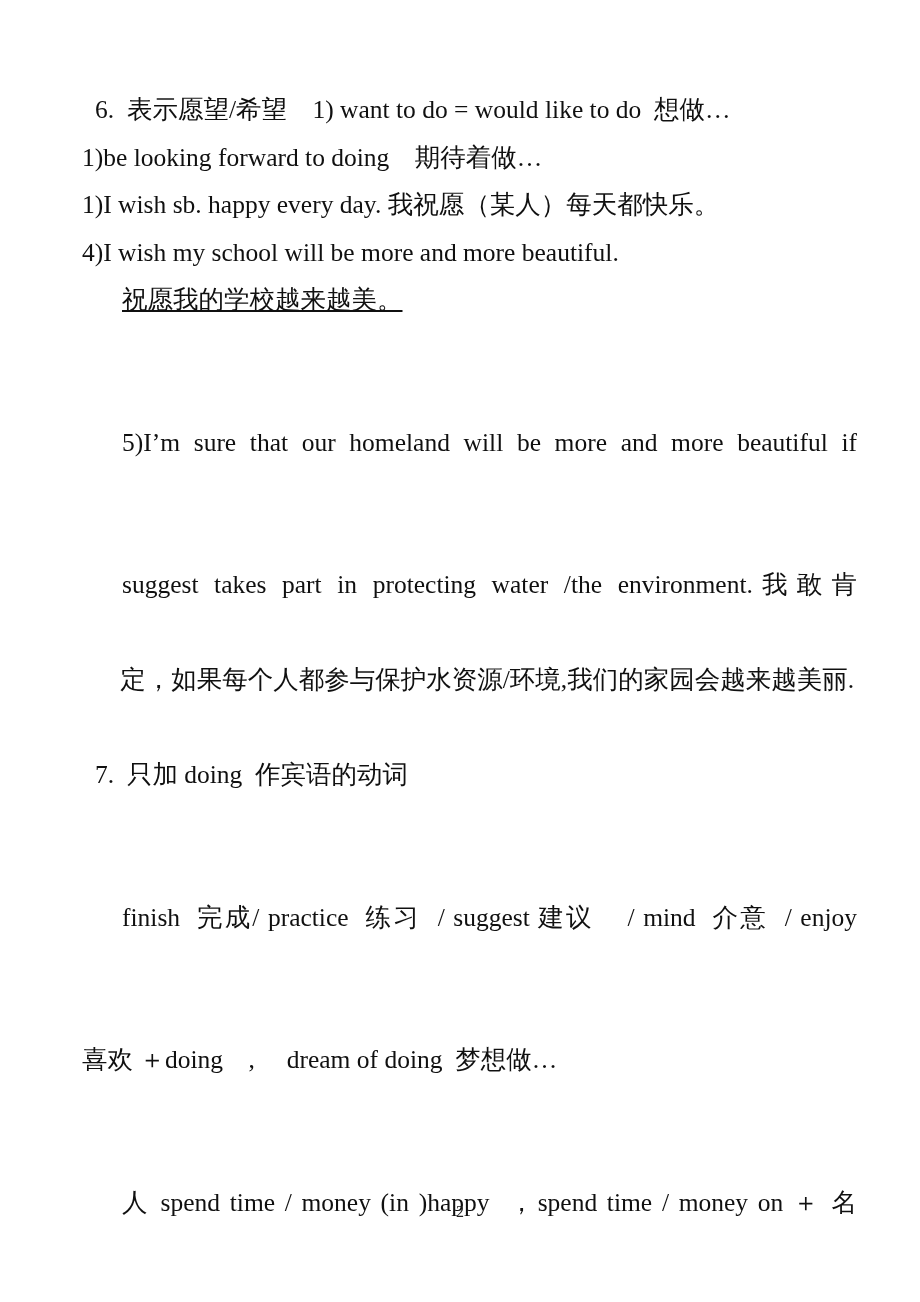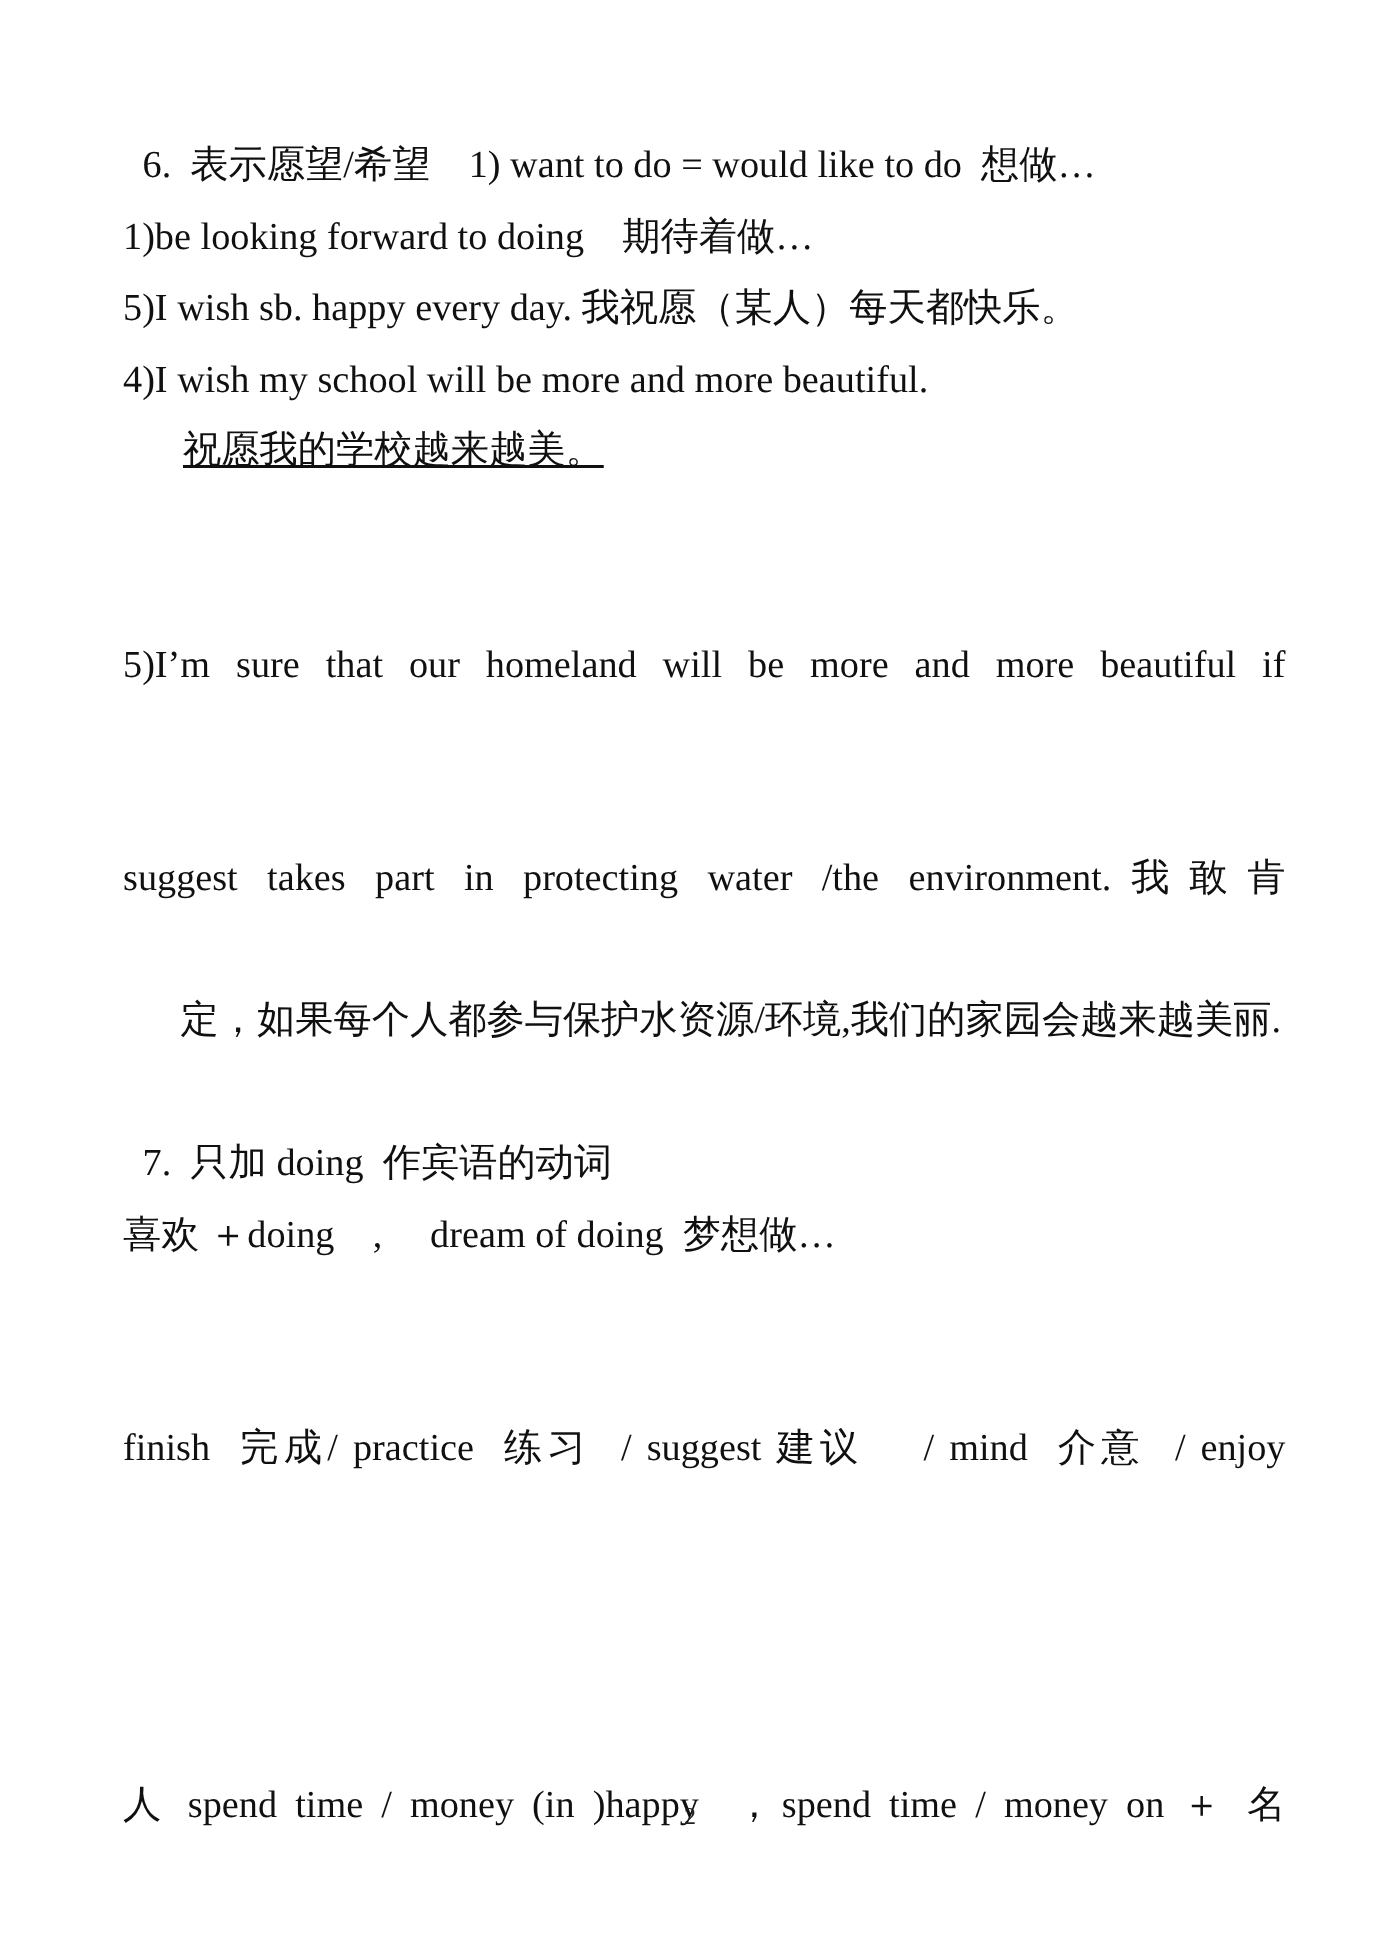--- a/index.html
+++ b/index.html
@@ -30,20 +30,21 @@
     color: #101010;
   }
   
   .ind-1 { text-indent: 13px; }
   .ind-2 { text-indent: 40px; text-decoration: underline; }
   .spread {
     
     display: block;
     text-align: justify;
     text-align-last: justify;
+    margin-left: 40px;
   }
   .page-number {
     position: absolute;
     left: 0;
     right: 0;
     top: 1203px;
     text-align: center;
     font-size: 16px;
     line-height: 18px;
     color: #202020;
@@ -52,35 +53,35 @@
 </style>
 </head>
 <body>
 
 <div class="page">
 
   <div class="content">
 
     <div class="ln ind-1">6.  表示愿望/希望    1) want to do = would like to do  想做…</div>
     <div class="ln">1)be looking forward to doing    期待着做…</div>
-    <div class="ln">5)I wish sb. happy every day. 我祝愿（某人）每天都快乐。</div>
+    <div class="ln">1)I wish sb. happy every day. 我祝愿（某人）每天都快乐。</div>
     <div class="ln">4)I wish my school will be more and more beautiful.</div>
     <div class="ln ind-2">祝愿我的学校越来越美。</div>
 
     <div class="ln">
       <span class="spread">5)I’m sure that our homeland will be more and more beautiful if</span>
       <span class="spread"><span>suggest takes part in protecting water /the environment.</span><span>我敢肯</span></span>
       <span>定，如果每个人都参与保护水资源/环境,我们的家园会越来越美丽.</span>
     </div>
 
     <div class="ln ind-1">7.  只加 doing  作宾语的动词</div>
-    <div class="ln">喜欢 ＋doing    ,     dream of doing  梦想做…</div>
     <div class="ln">
       <span class="spread">finish  完成/ practice  练习  / suggest 建议    / mind  介意  / enjoy</span>
     </div>
+    <div class="ln">喜欢 ＋doing    ,     dream of doing  梦想做…</div>
     <div class="ln">
       <span class="spread">人 spend time / money (in )happy  ，spend time / money on ＋ 名</span>
     </div>
 
   </div>
 
   <div class="page-number">2</div>
 
 </div>
 

